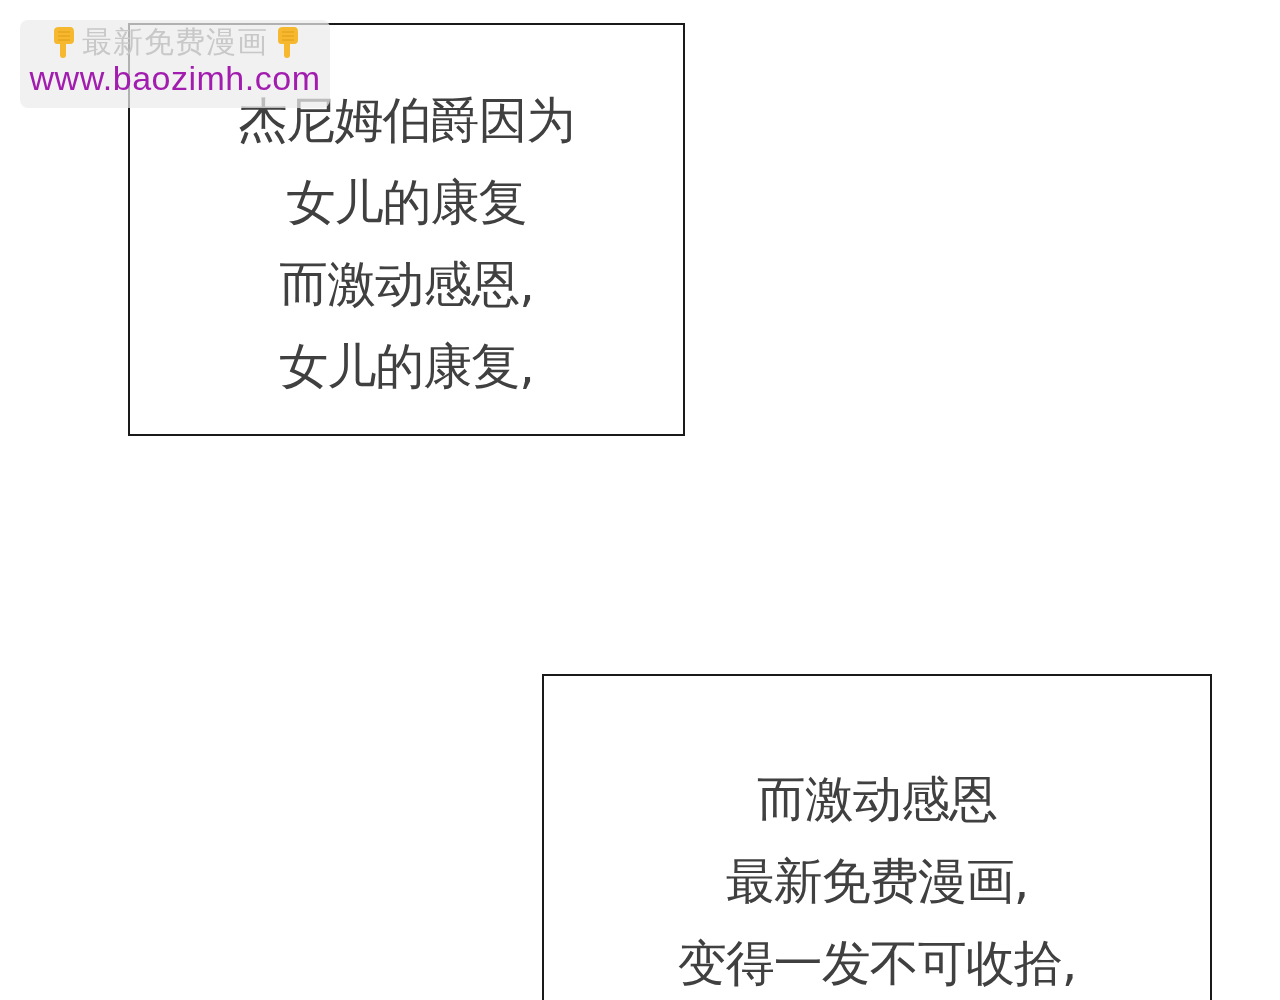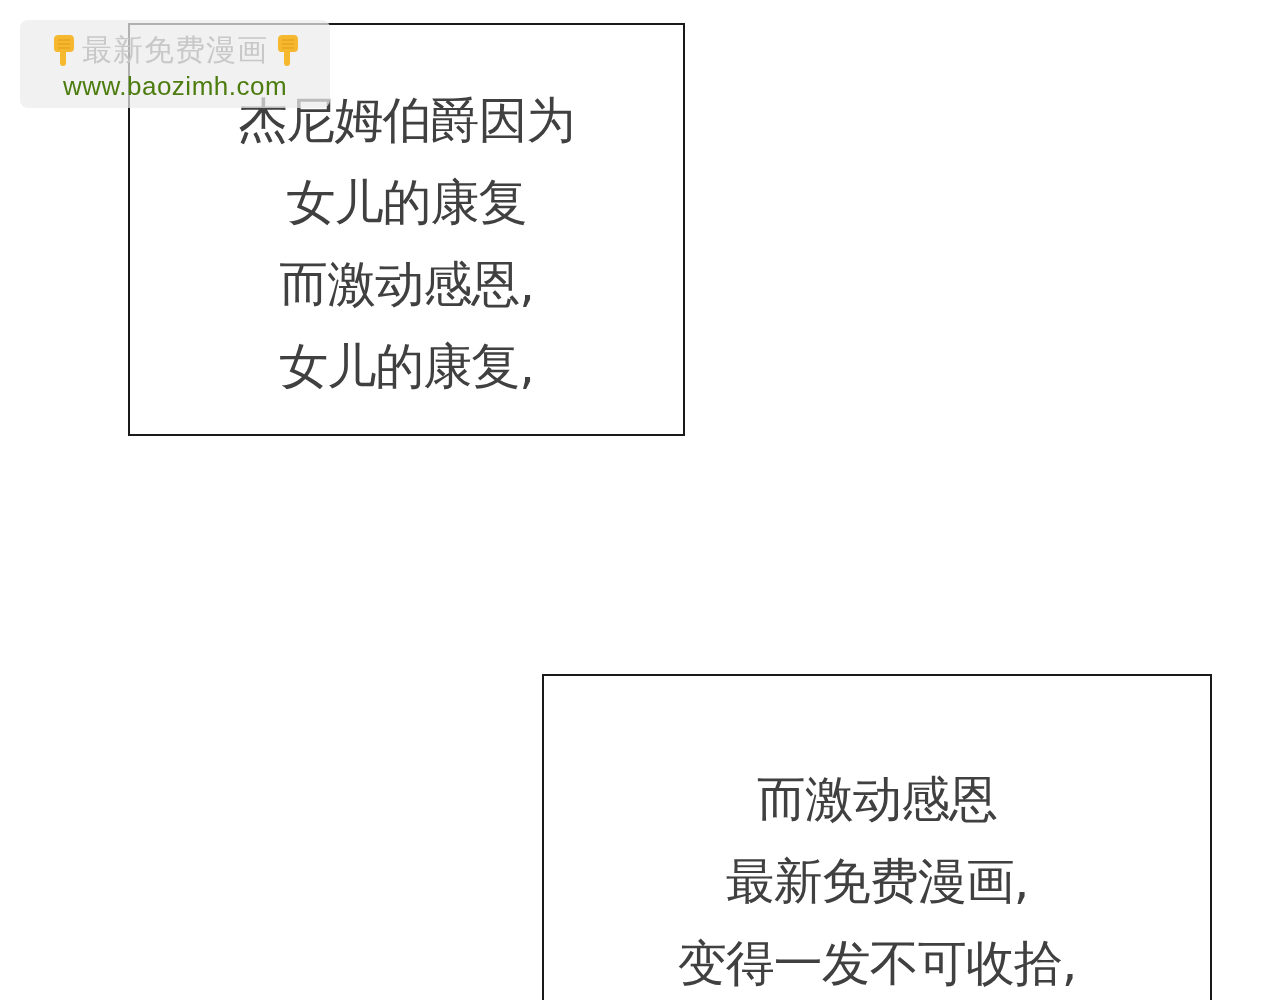--- a/index.html
+++ b/index.html
@@ -56,21 +56,20 @@
     .watermark {
       position: absolute;
       left: 20px;
       top: 20px;
       width: 310px;
       height: 88px;
       background: rgba(235, 235, 235, 0.72);
       border-radius: 8px;
       z-index: 10;
       box-sizing: border-box;
-      padding-top: 8px;
     }
     .wm-row1 {
       display: flex;
       align-items: center;
       justify-content: center;
       height: 44px;
     }
     .wm-hand {
       width: 26px;
       height: 34px;
@@ -80,23 +79,23 @@
     .wm-hand svg { display: block; }
     .wm-title {
       font-size: 30px;
       color: #c8c8c8;
       letter-spacing: 1px;
       margin: 0 6px;
       font-family: "DejaVu Sans", sans-serif;
     }
     .wm-url {
       text-align: center;
-      font-size: 26px;
+      font-size: 34px;
       line-height: 32px;
-      color: #4d7c0f;
+      color: #a21caf;
       letter-spacing: 0.5px;
       font-family: "Liberation Sans", sans-serif;
       margin-top: -2px;
     }
   </style>
 </head>
 <body>
 
 <div class="watermark">
   <div class="wm-row1">

